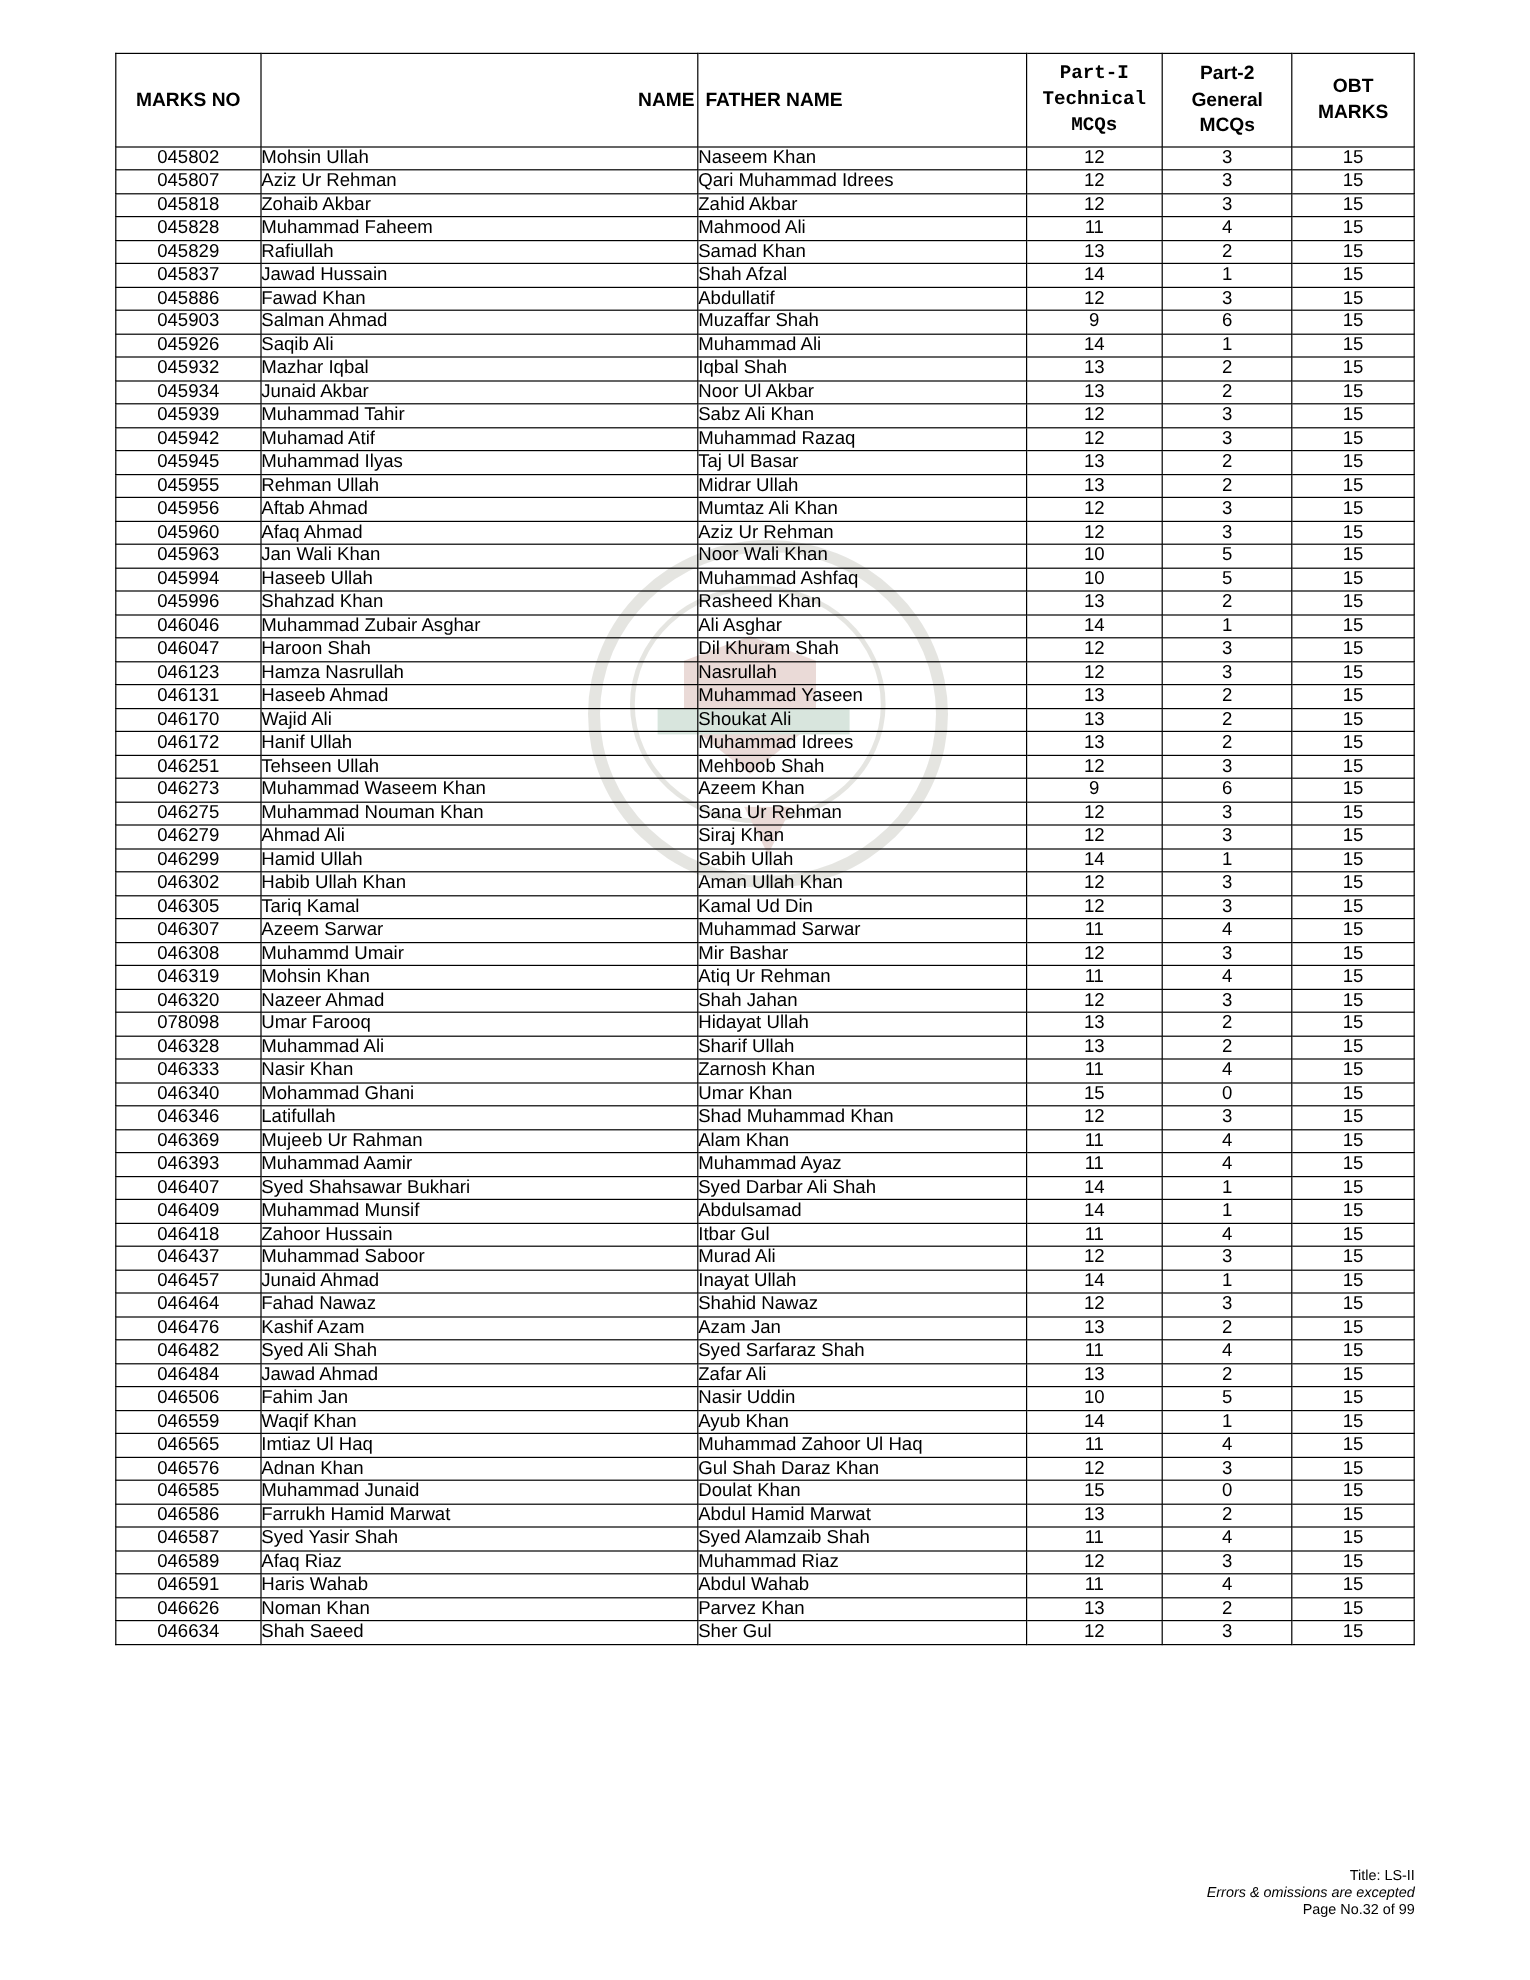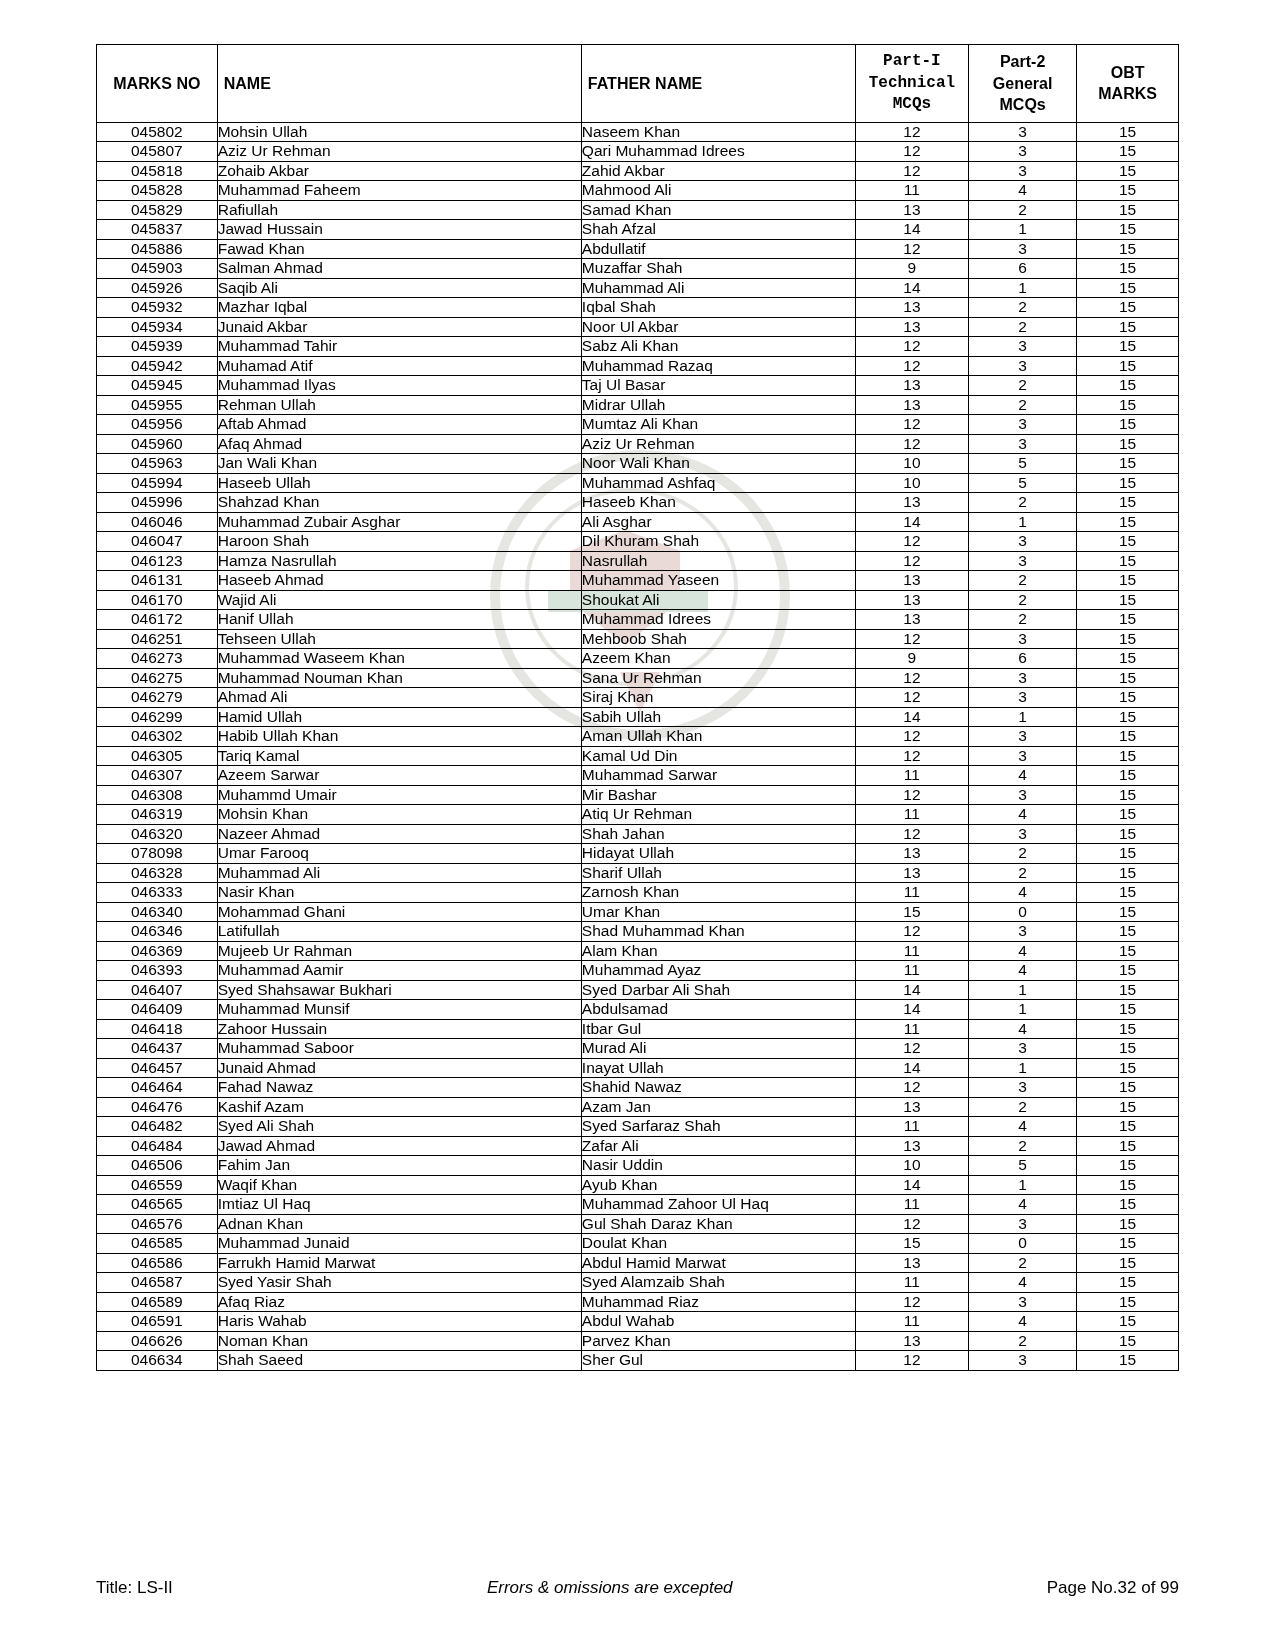--- a/index.html
+++ b/index.html
@@ -121,22 +121,23 @@
   }
 
   .footer {
     position: absolute;
     left: 96px;
     right: 96px;
     bottom: 52px;
     display: flex;
     justify-content: space-between;
     align-items: flex-end;
-    font-size: 17px;
+    font-size: 12px;
     z-index: 2;
+    flex-direction: column;
   }
   .footer .f-center { flex: 1; text-align: center; font-style: italic; }
   .footer .f-right { text-align: right; }
 </style>
 </head>
 <body>
 
 <div class="page">
 
   <div class="watermark">
@@ -144,21 +145,21 @@
     <div class="wm-inner"></div>
     <div class="wm-crest"></div>
     <div class="wm-bar"></div>
     <div class="wm-tip"></div>
   </div>
 
   <table class="results">
     <thead>
       <tr>
         <th class="h-roll">MARKS NO</th>
-        <th class="h-name" style="text-align:left; padding-left:6px;">NAME</th>
+        <th class="h-name" style="text-align:right; padding-left:6px;">NAME</th>
         <th class="h-father" style="text-align:left; padding-left:6px;">FATHER NAME</th>
         <th class="h-p1">
           <div>Part-I</div>
           <div>Technical</div>
           <div>MCQs</div>
         </th>
         <th class="h-p2">
           <div>Part-2</div>
           <div>General</div>
           <div>MCQs</div>
@@ -318,21 +319,21 @@
           <td class="c-roll">045994</td>
           <td class="c-name">Haseeb Ullah</td>
           <td class="c-father">Muhammad Ashfaq</td>
           <td class="c-num">10</td>
           <td class="c-num">5</td>
           <td class="c-num">15</td>
         </tr>
         <tr>
           <td class="c-roll">045996</td>
           <td class="c-name">Shahzad Khan</td>
-          <td class="c-father">Haseeb Khan</td>
+          <td class="c-father">Rasheed Khan</td>
           <td class="c-num">13</td>
           <td class="c-num">2</td>
           <td class="c-num">15</td>
         </tr>
         <tr>
           <td class="c-roll">046046</td>
           <td class="c-name">Muhammad Zubair Asghar</td>
           <td class="c-father">Ali Asghar</td>
           <td class="c-num">14</td>
           <td class="c-num">1</td>

